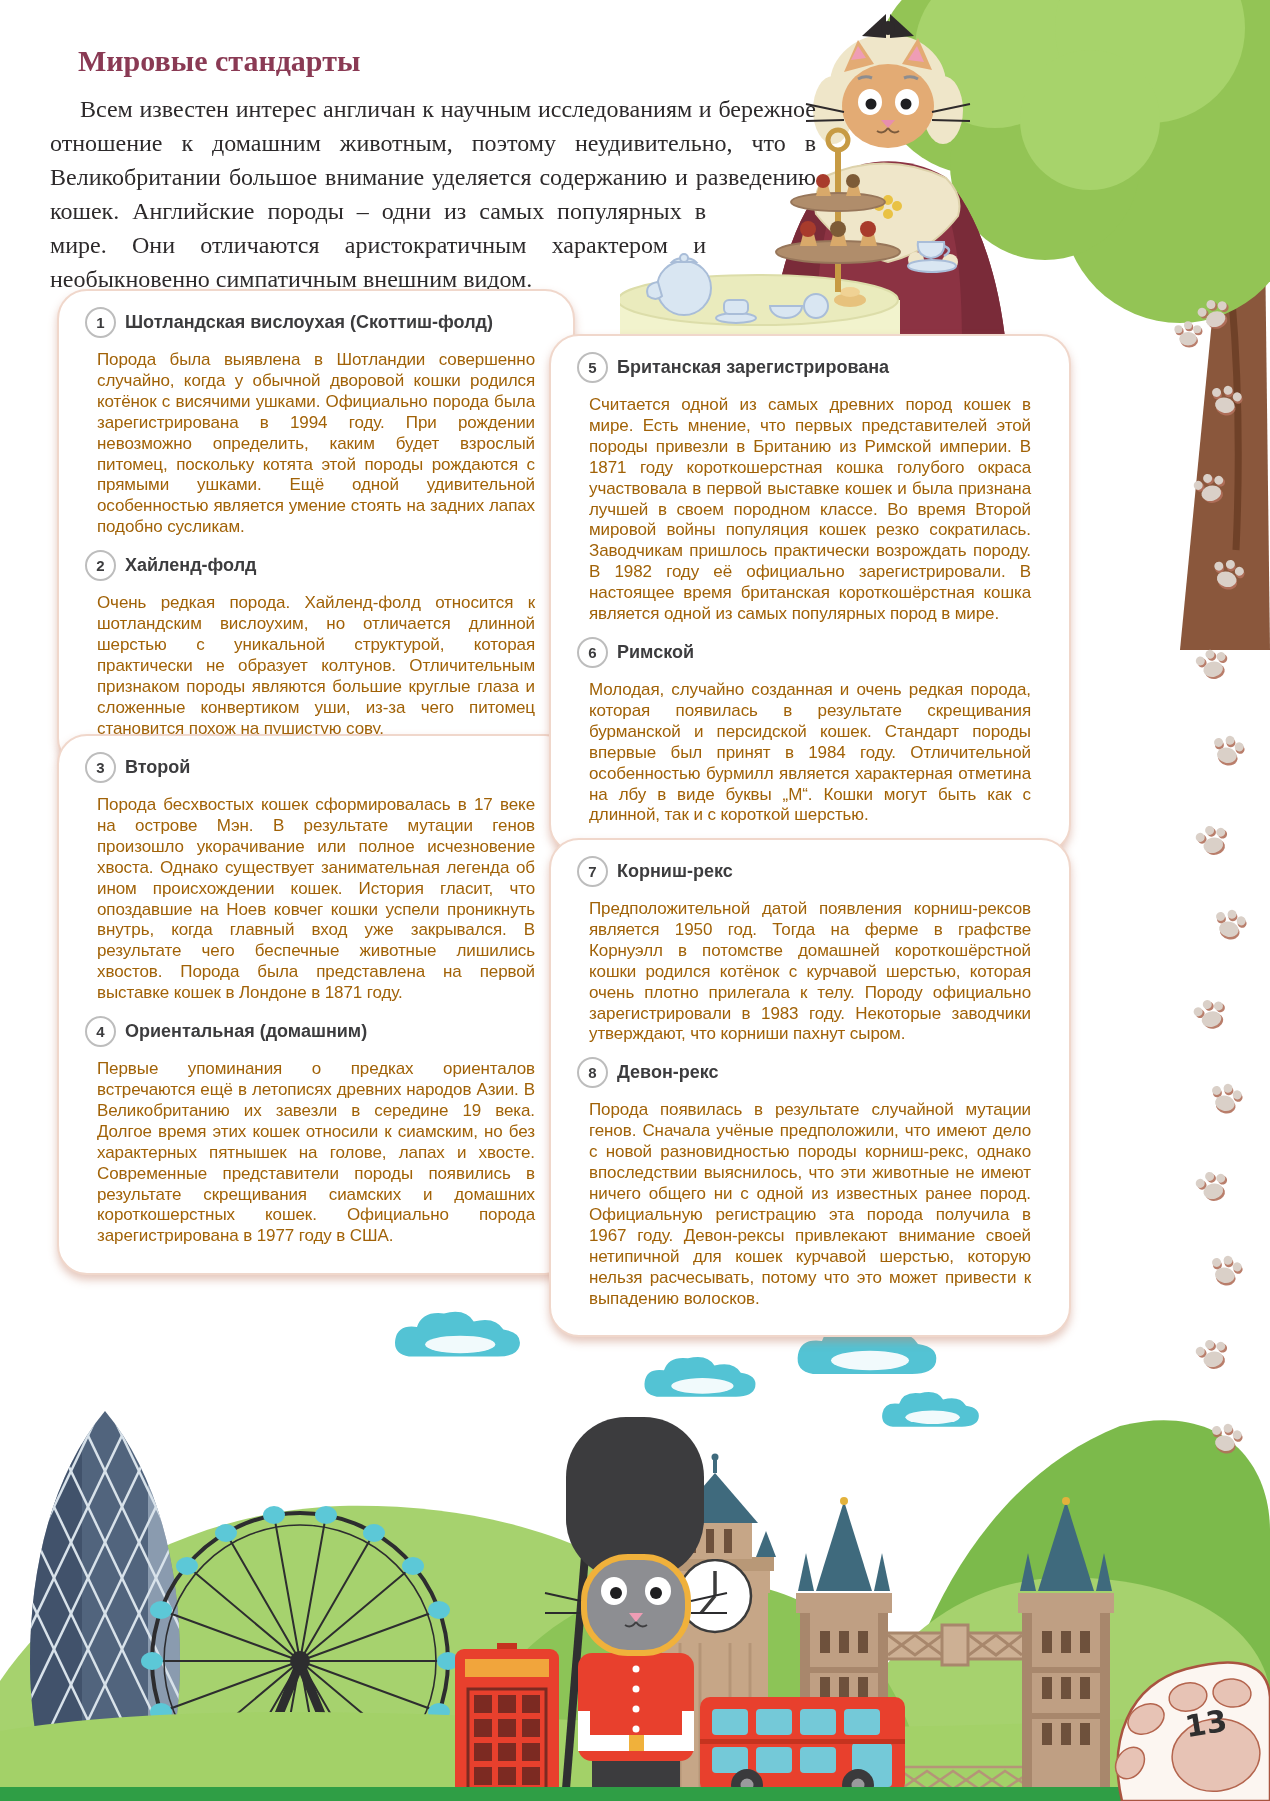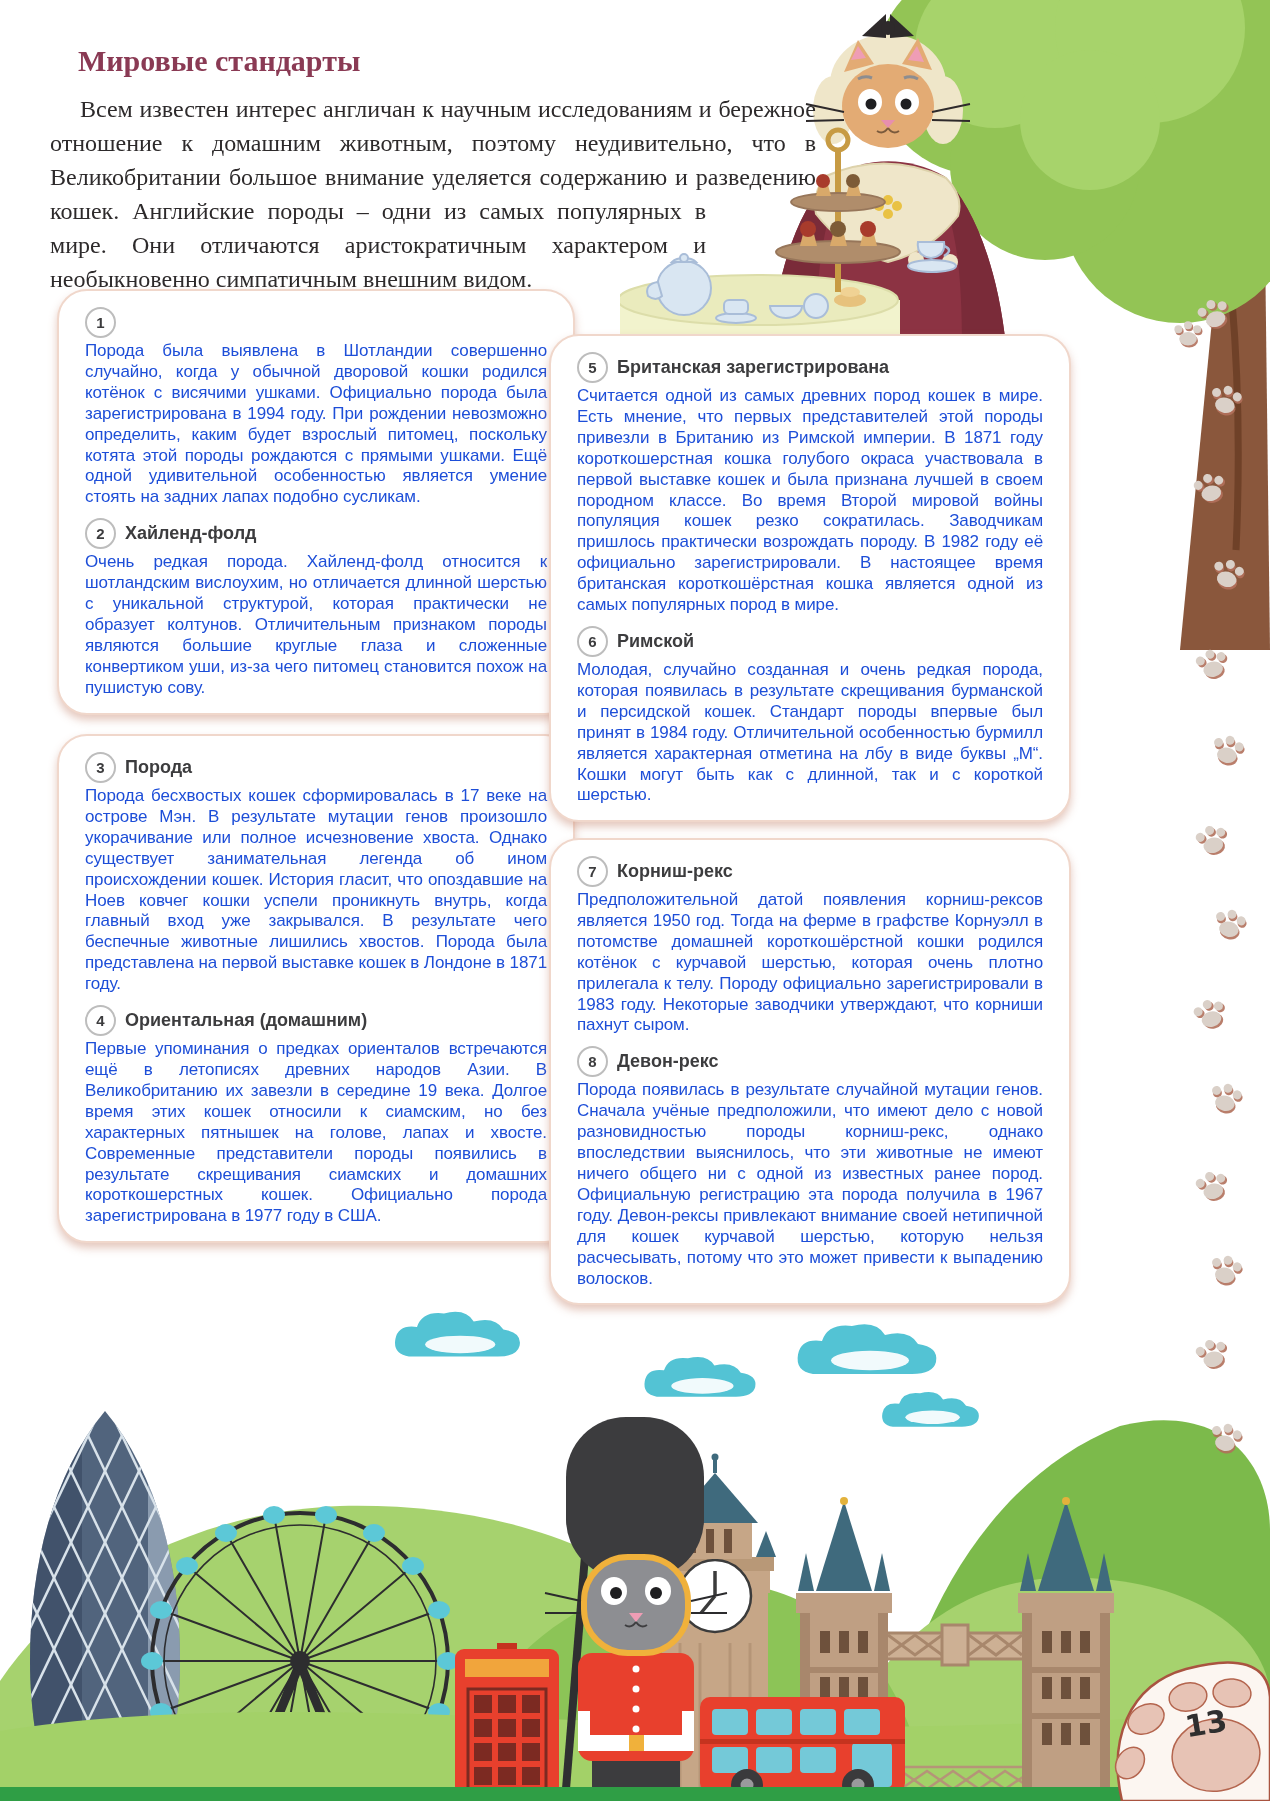--- a/index.html
+++ b/index.html
@@ -19,21 +19,21 @@
         padding:16px 26px 14px;box-shadow:0 5px 9px rgba(197,132,110,.45);z-index:2}
   #card1{left:57px;top:289px;width:462px}
   #card2{left:57px;top:734px;width:462px}
   #card3{left:549px;top:334px;width:466px}
   #card4{left:549px;top:838px;width:466px}
   .bsec+.bsec{margin-top:10px}
   .bsec h3{margin:0 0 3px;font-size:18px;line-height:27px;color:#3c3c3e;font-weight:700;
            white-space:nowrap;display:flex;align-items:center;gap:9px}
   .badge{flex:0 0 auto;width:27px;height:27px;border:2px solid #bdbdbd;border-radius:50%;
          display:inline-flex;align-items:center;justify-content:center;font-size:15px;color:#3c3c3e}
-  .bsec p{margin:0;font-size:17px;line-height:1.23;letter-spacing:-.1px;color:#1d4ed8;text-align:justify}
+  .bsec p{margin:12px;font-size:17px;line-height:1.23;letter-spacing:-.1px;color:#a16207;text-align:justify}
   
   #topIllus{position:absolute;left:620px;top:0;width:650px;height:660px;z-index:0}
   #bottomIllus{position:absolute;left:0;top:1261px;width:1270px;height:540px;z-index:1}
   .paw{position:absolute;width:36px;height:36px;z-index:1}
   #pageNum{position:absolute;left:1176px;top:1706px;width:60px;text-align:center;z-index:3;
            font-weight:700;font-size:30px;color:#2f2f2f;transform:rotate(-9deg);
            font-family:"DejaVu Sans",sans-serif}
 </style>
 </head>
 <body>
@@ -162,37 +162,38 @@
     <h1 id="pageTitle">Мировые стандарты</h1>
     <div class="spacerA"></div>
     <div class="spacerB"></div>
     <p id="introText">Всем известен интерес англичан к научным исследованиям и бережное отношение к домашним животным, поэтому неудивительно, что в Великобритании большое внимание уделяется содержанию и разведению кошек. Английские породы – одни из самых популярных в мире. Они отличаются аристократичным характером и необыкновенно симпатичным внешним видом.</p>
   </div>
 
   <div id="card1" class="card">
     <div class="bsec">
       <h3>
           <span class="badge">1</span>
+          <span>Шотландская вислоухая (Скоттиш-фолд)</span>
         </h3>
       <p>Порода была выявлена в Шотландии совершенно случайно, когда у обычной дворовой кошки родился котёнок с висячими ушками. Официально порода была зарегистрирована в 1994 году. При рождении невозможно определить, каким будет взрослый питомец, поскольку котята этой породы рождаются с прямыми ушками. Ещё одной удивительной особенностью является умение стоять на задних лапах подобно сусликам.</p>
     </div>
     <div class="bsec">
       <h3>
           <span class="badge">2</span>
           <span>Хайленд-фолд</span>
         </h3>
       <p>Очень редкая порода. Хайленд-фолд относится к шотландским вислоухим, но отличается длинной шерстью с уникальной структурой, которая практически не образует колтунов. Отличительным признаком породы являются большие круглые глаза и сложенные конвертиком уши, из-за чего питомец становится похож на пушистую сову.</p>
     </div>
   </div>
 
   <div id="card2" class="card">
     <div class="bsec">
       <h3>
           <span class="badge">3</span>
-          <span>Порода</span>
+          <span>Второй</span>
         </h3>
       <p>Порода бесхвостых кошек сформировалась в 17 веке на острове Мэн. В результате мутации генов произошло укорачивание или полное исчезновение хвоста. Однако существует занимательная легенда об ином происхождении кошек. История гласит, что опоздавшие на Ноев ковчег кошки успели проникнуть внутрь, когда главный вход уже закрывался. В результате чего беспечные животные лишились хвостов. Порода была представлена на первой выставке кошек в Лондоне в 1871 году.</p>
     </div>
     <div class="bsec">
       <h3>
           <span class="badge">4</span>
           <span>Ориентальная (домашним)</span>
         </h3>
       <p>Первые упоминания о предках ориенталов встречаются ещё в летописях древних народов Азии. В Великобританию их завезли в середине 19 века. Долгое время этих кошек относили к сиамским, но без характерных пятнышек на голове, лапах и хвосте. Современные представители породы появились в результате скрещивания сиамских и домашних короткошерстных кошек. Официально порода зарегистрирована в 1977 году в США.</p>
     </div>

